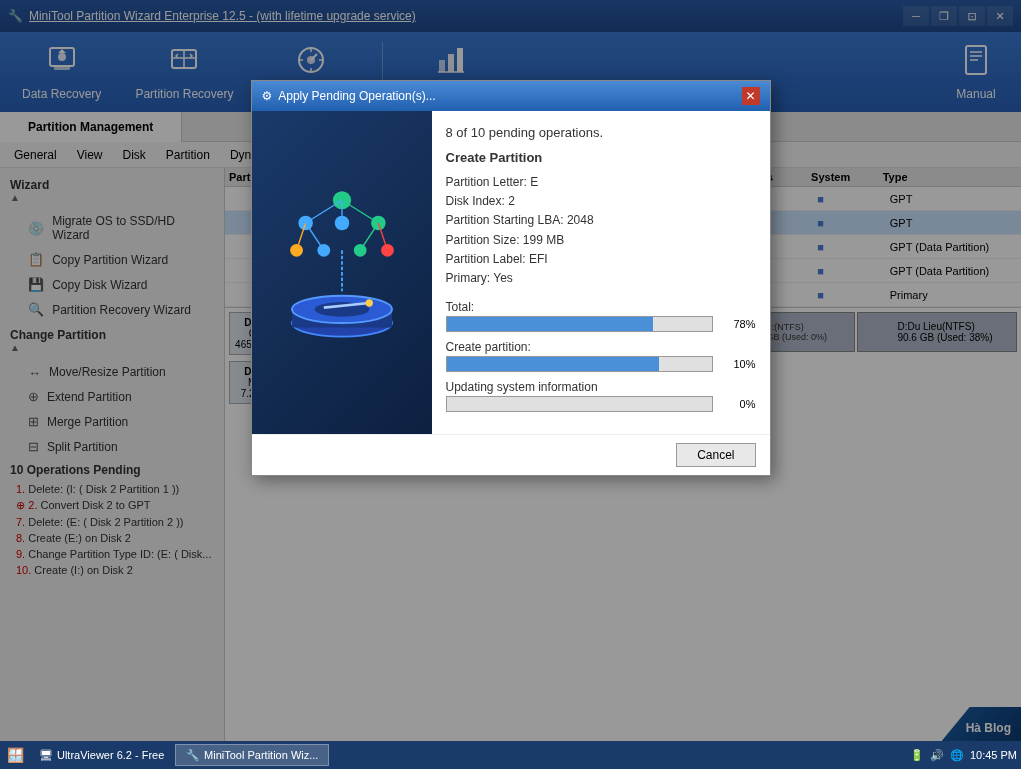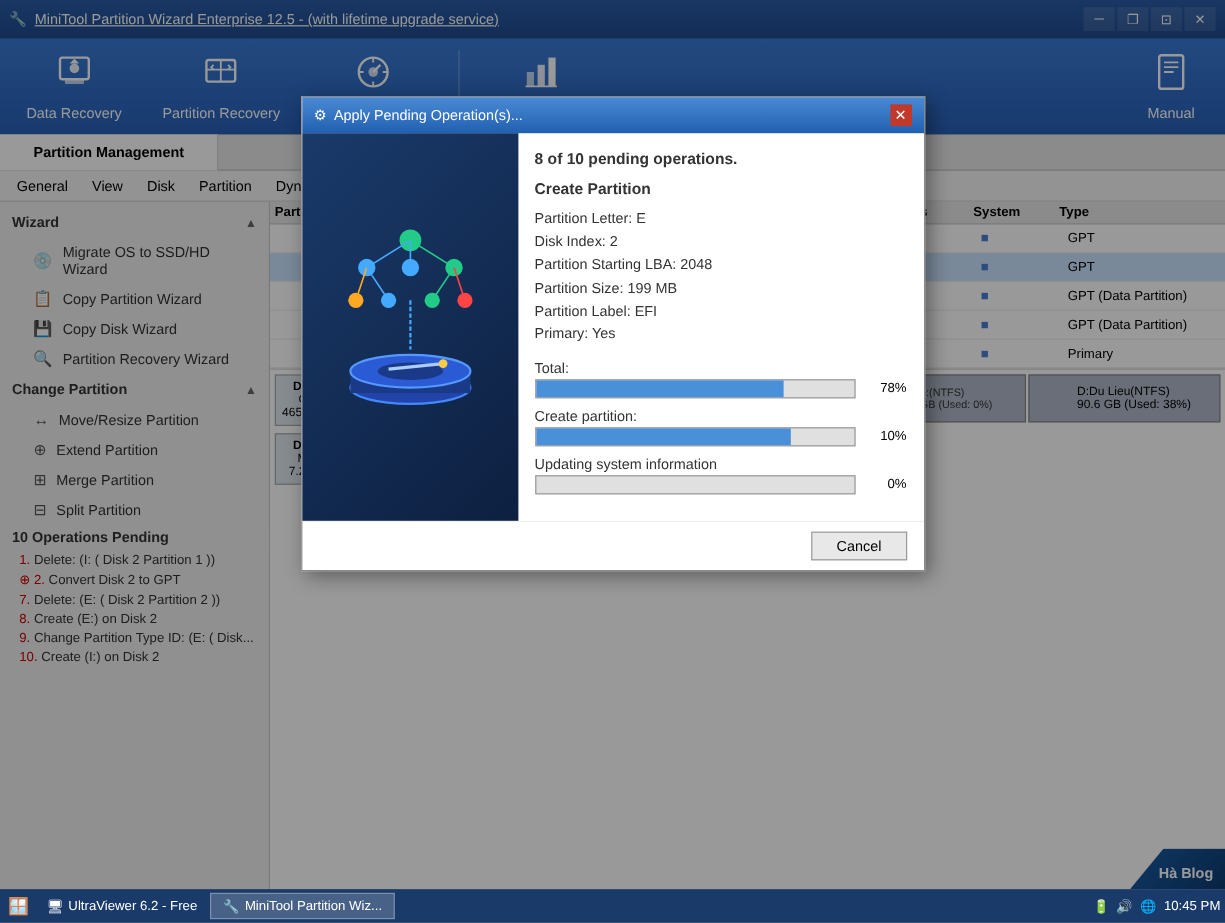--- a/index.html
+++ b/index.html
@@ -80,23 +80,23 @@
     
     .sidebar {
       width: 225px;
       background: #f0f0f0;
       border-right: 1px solid #ccc;
       overflow-y: auto;
       flex-shrink: 0;
       padding: 4px 0;
     }
     .sidebar-section-header {
-      display: flex; align-items: flex-end; justify-content: space-between;
+      display: flex; align-items: flex-start; justify-content: space-between;
       padding: 6px 10px; font-weight: bold; font-size: 12px;
-      color: #333; cursor: pointer;
+      color: #333; cursor: pointer; flex-direction: column;
     }
     .sidebar-item {
       padding: 5px 10px 5px 28px;
       display: flex; align-items: center; gap: 8px;
       cursor: pointer; font-size: 12px; color: #333;
     }
     .sidebar-item-icon { font-size: 13px; color: #555; }
     .sidebar-pending {
       padding: 4px 10px; font-weight: bold; font-size: 12px;
       color: #333; background: #f0f0f0;
@@ -204,21 +204,21 @@
       cursor: pointer; font-size: 12px;
       display: flex; align-items: center; justify-content: center;
     }
     .modal-body { display: flex; }
     .modal-image {
       width: 180px; background: linear-gradient(135deg, #1a3a6a 0%, #0d2040 100%);
       display: flex; align-items: center; justify-content: center;
       min-height: 320px;
     }
     .modal-content { flex: 1; padding: 14px; }
-    .modal-status { font-weight: bold; font-size: 13px; margin-bottom: 10px; color: #333; }
+    .modal-status { font-weight: normal; font-size: 13px; margin-bottom: 10px; color: #333; }
     .modal-op-title { font-weight: bold; font-size: 13px; margin-bottom: 8px; color: #333; }
     .modal-detail { font-size: 12px; color: #333; line-height: 1.6; margin-bottom: 12px; }
     .modal-progress-section { margin-bottom: 8px; }
     .modal-progress-label { font-size: 12px; margin-bottom: 2px; color: #333; }
     .modal-progress-row { display: flex; align-items: center; gap: 8px; }
     .modal-progress-bar-bg {
       flex: 1; height: 16px; background: #e0e0e0;
       border: 1px solid #999;
     }
     .modal-progress-bar { height: 100%; background: #4a90d9; }

